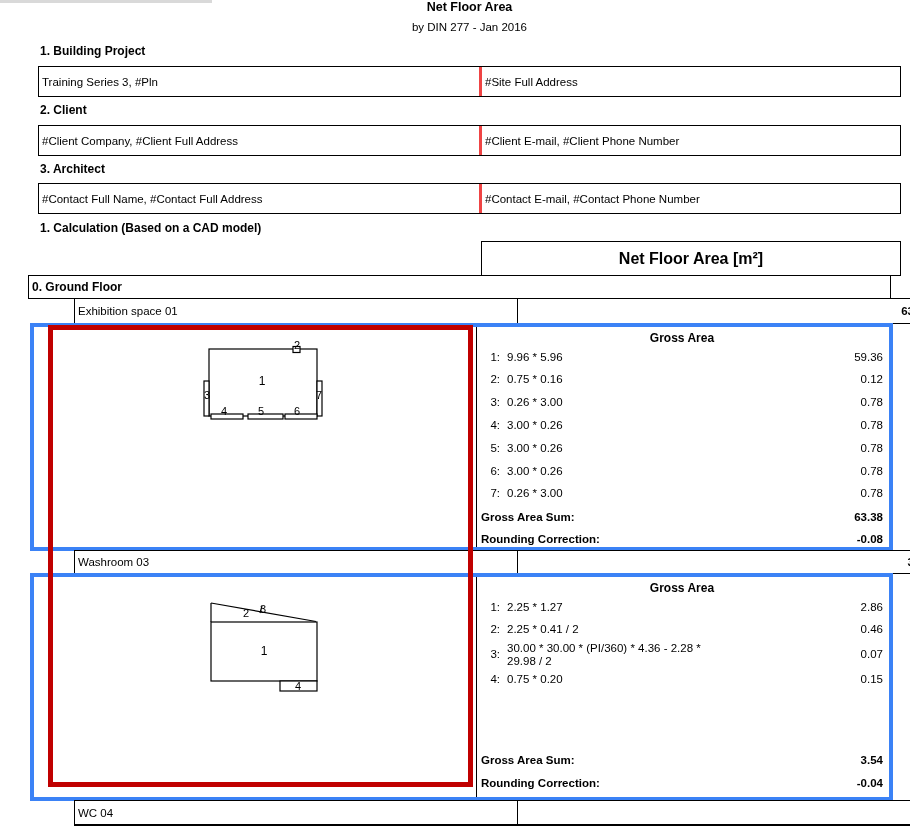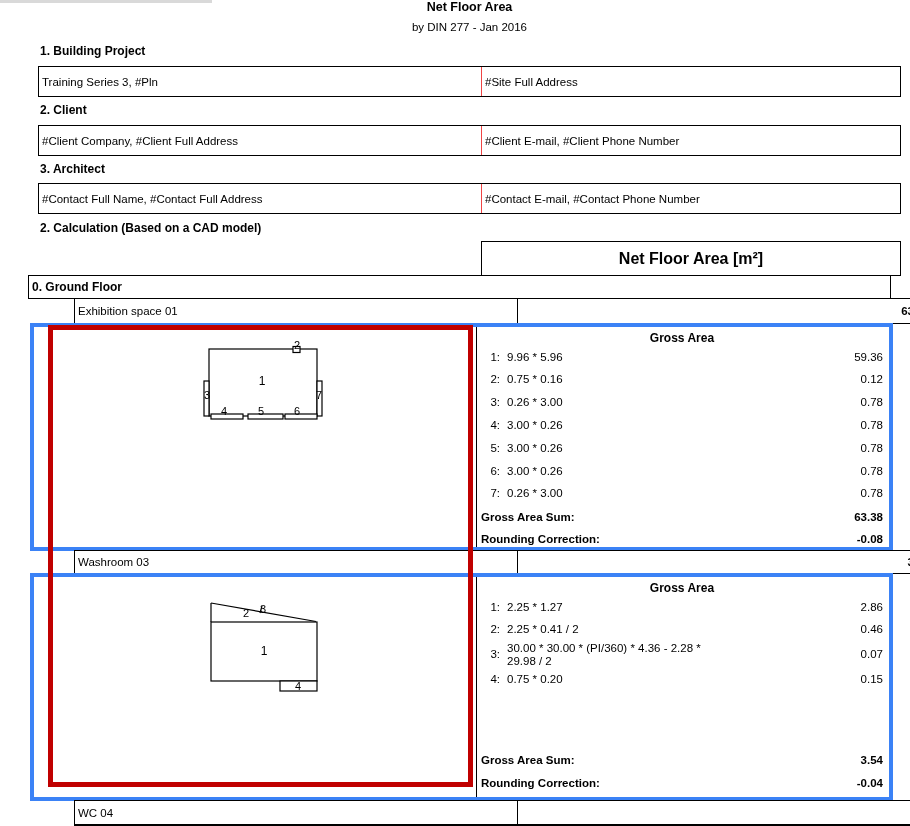--- a/index.html
+++ b/index.html
@@ -7,21 +7,21 @@
     width:910px;height:826px;position:relative;overflow:hidden;
     background:#ffffff;color:#000;
     font-family:"Liberation Sans",sans-serif;font-size:11.5px;
   }
   .abs{position:absolute;}
   .topbar{left:0;top:0;width:212px;height:3px;background:#d9d9d9;}
   .title{left:38px;top:0;width:863px;text-align:center;font-weight:bold;font-size:12.5px;height:14px;line-height:14px;}
   .subtitle{left:38px;top:20px;width:863px;text-align:center;height:14px;line-height:14px;}
   .heading{left:40px;height:14px;line-height:14px;font-weight:bold;font-size:12px;}
   .kvtable{left:38px;width:863px;height:31px;border:1px solid #000;box-sizing:border-box;display:flex;}
-  .kv-left{width:443px;border-right:1px solid #ef4444;box-sizing:border-box;display:flex;align-items:center;padding-left:3px;}
+  .kv-left{width:443px;border-right:3px solid #ef4444;box-sizing:border-box;display:flex;align-items:center;padding-left:3px;}
   .kv-right{flex:1;display:flex;align-items:center;padding-left:3px;}
   .colheader{left:481px;top:241px;width:420px;height:35px;border:1px solid #000;box-sizing:border-box;
     display:flex;align-items:center;justify-content:center;font-weight:bold;font-size:16px;}
   .floorrow{left:28px;top:275px;width:863px;height:24px;border:1px solid #000;box-sizing:border-box;
     display:flex;align-items:center;padding-left:3px;font-weight:bold;font-size:12px;}
   .roomrow{left:38px;width:863px;border:1px solid #000;box-sizing:border-box;display:flex;margin-left:36px;}
   .roomrow .rname{width:443px;border-right:1px solid #000;box-sizing:border-box;display:flex;align-items:center;padding-left:3px;}
   .roomrow .rval{flex:1;display:flex;align-items:center;justify-content:flex-end;padding-right:6px;font-weight:bold;}
   .bigrow{left:30px;width:863px;height:228px;border:4px solid #3b82f6;box-sizing:border-box;display:flex;}
   .plancell{width:443px;border-right:1px solid #000;box-sizing:border-box;}
@@ -63,21 +63,21 @@
     <div class="kv-left">#Client Company, #Client Full Address</div>
     <div class="kv-right">#Client E-mail, #Client Phone Number</div>
   </div>
 
   <div class="abs heading" style="top:162px">3. Architect</div>
   <div class="abs kvtable" style="top:183px">
     <div class="kv-left">#Contact Full Name, #Contact Full Address</div>
     <div class="kv-right">#Contact E-mail, #Contact Phone Number</div>
   </div>
 
-  <div class="abs heading" style="top:221px">2. Calculation (Based on a CAD model)</div>
+  <div class="abs heading" style="top:221px">1. Calculation (Based on a CAD model)</div>
 
   <div class="abs colheader">Net Floor Area [m²]</div>
 
   <div class="abs floorrow">0. Ground Floor</div>
 
   <div class="abs roomrow" style="top:298px;height:26px">
     <div class="rname">Exhibition space 01</div>
     <div class="rval">63.30</div>
   </div>
 

